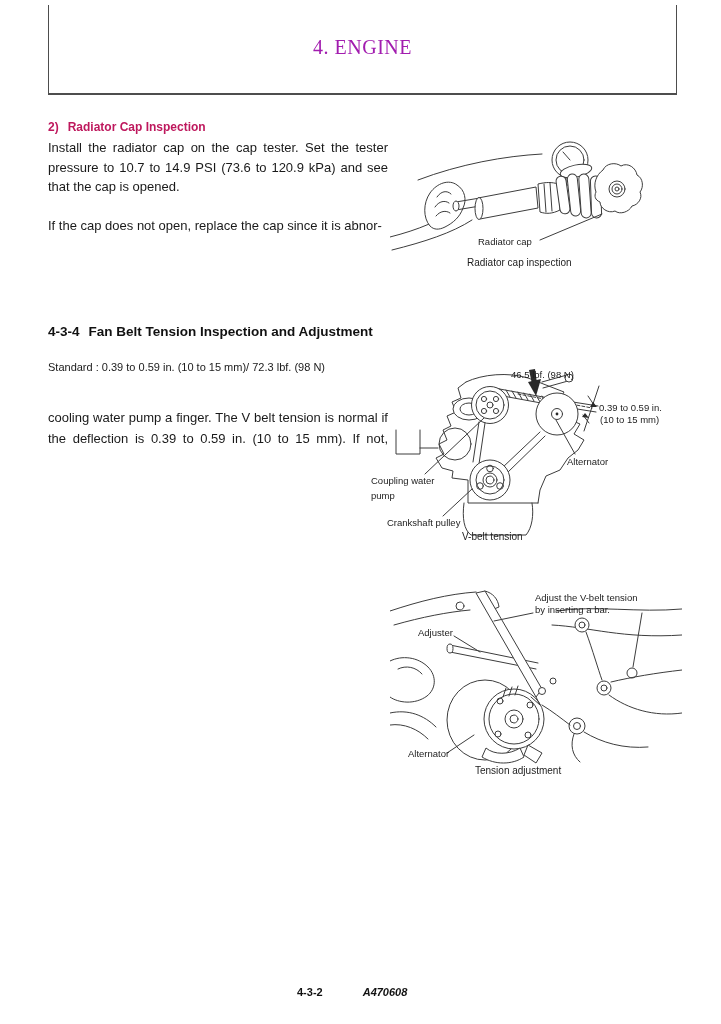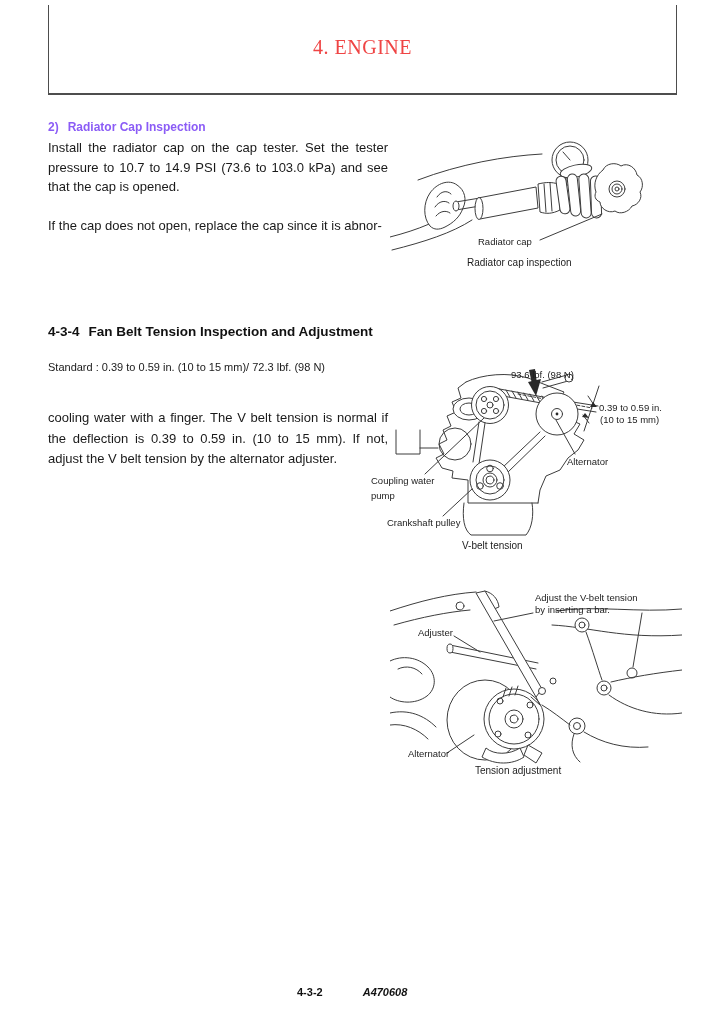--- a/index.html
+++ b/index.html
@@ -15,26 +15,26 @@
   .header-box{
     position:absolute;left:48px;top:5px;width:627px;height:88px;
     border-left:1px solid #4d4d4d;
     border-right:1px solid #4d4d4d;
     border-bottom:2px solid #4d4d4d;
   }
   .header-title{
     position:absolute;left:0;right:0;top:31px;
     text-align:center;
     font-family:"Liberation Serif", serif;
-    font-size:20px;letter-spacing:0.5px;color:#ef4444;
+    font-size:20px;letter-spacing:0.5px;color:#a21caf;
   }
   
   .h-small{
     position:absolute;left:48px;
-    font-size:12px;font-weight:bold;color:#8b5cf6;white-space:nowrap;
+    font-size:12px;font-weight:bold;color:#be185d;white-space:nowrap;
   }
   .h-big{
     position:absolute;left:48px;
     font-size:13.5px;font-weight:bold;color:#111;white-space:nowrap;
   }
   .h-num{display:inline-block;margin-right:9px;}
   .para{position:absolute;left:48px;width:340px;font-size:13px;color:#1a1a1a;}
   .para .ln{height:19.5px;line-height:19.5px;}
   .jline{text-align:justify;text-align-last:justify;}
   .lline{text-align:left;}
@@ -68,21 +68,21 @@
   <div class="header-box">
     <div class="header-title">4. ENGINE</div>
   </div>
 
   <div class="h-small" style="top:120px;">
     <span class="h-num">2)</span><span>Radiator Cap Inspection</span>
   </div>
 
   <div class="para" style="top:138px;">
     <div class="ln jline">Install the radiator cap on the cap tester. Set the tester</div>
-    <div class="ln jline">pressure to 10.7 to 14.9 PSI (73.6 to 103.0 kPa) and see</div>
+    <div class="ln jline">pressure to 10.7 to 14.9 PSI (73.6 to 120.9 kPa) and see</div>
     <div class="ln lline">that the cap is opened.</div>
   </div>
 
   <div class="para" style="top:216px;">
     <div class="ln lline">If the cap does not open, replace the cap since it is abnor-</div>
   </div>
 
   <div class="fig" style="left:390px;top:140px;width:292px;height:135px;">
     <svg width="292" height="135" viewBox="0 0 292 135">
 
@@ -124,23 +124,22 @@
     <span class="figcap" style="left:77px;top:117px;">Radiator cap inspection</span>
   </div>
 
   <div class="h-big" style="top:324px;text-align:right;">
     <span class="h-num">4-3-4</span><span>Fan Belt Tension Inspection and Adjustment</span>
   </div>
 
   <div class="std" style="top:361px;">Standard : 0.39 to 0.59 in. (10 to 15 mm)/ 72.3 lbf. (98 N)</div>
 
   <div class="para" style="top:408px;">
-    <div class="ln jline" style="height:20.5px;line-height:20.5px;">cooling water with a finger. The V belt tension is normal if</div>
+    <div class="ln jline" style="height:20.5px;line-height:20.5px;">cooling water pump a finger. The V belt tension is normal if</div>
     <div class="ln jline" style="height:20.5px;line-height:20.5px;">the deflection is 0.39 to 0.59 in. (10 to 15 mm). If not,</div>
-    <div class="ln lline" style="height:20.5px;line-height:20.5px;">adjust the V belt tension by the alternator adjuster.</div>
   </div>
 
   <div class="fig" style="left:368px;top:358px;width:316px;height:200px;">
     <svg width="316" height="200" viewBox="0 0 316 200">
 
       <path class="art" d="M 98,24 C 115,16 140,14 160,20 L 196,34 L 190,44 L 204,50 L 198,60 L 212,66 L 206,76 L 216,82 L 210,92 L 200,100 L 192,112 L 178,118 L 172,132 L 170,145"></path>
       <path class="art" d="M 98,24 L 90,30 L 93,40 L 84,44 L 88,54 L 79,58 L 83,68 L 75,72 L 79,82 L 71,86 L 76,96 L 68,100 L 74,110 L 85,113 L 84,120 L 100,122 L 100,145 L 170,145"></path>
 
       <path class="art" d="M 96,145 C 94,160 96,172 103,177 L 158,177 C 164,170 166,157 164,145"></path>
 
@@ -187,28 +186,28 @@
       <circle class="art" cx="122" cy="122" r="7"></circle>
       <circle class="art" cx="122" cy="122" r="4"></circle>
       <circle class="art" cx="122" cy="110.5" r="3.3"></circle>
       <circle class="art" cx="112" cy="128" r="3.3"></circle>
       <circle class="art" cx="132" cy="128" r="3.3"></circle>
 
       <path class="art" d="M 188,62 L 207,96"></path>
       <path class="art" d="M 57,116 L 116,60"></path>
       <path class="art" d="M 75,158 L 104,131"></path>
     </svg>
-    <span class="lbl" style="left:143px;top:11px;">93.6 lbf. (98 N)</span>
+    <span class="lbl" style="left:143px;top:11px;">46.5 lbf. (98 N)</span>
     <span class="lbl" style="left:231px;top:44px;text-align:right;">0.39 to 0.59 in.</span>
     <span class="lbl" style="left:232px;top:56px;">(10 to 15 mm)</span>
     <span class="lbl" style="left:199px;top:98px;">Alternator</span>
     <span class="lbl" style="left:3px;top:117px;">Coupling water</span>
     <span class="lbl" style="left:3px;top:132px;">pump</span>
     <span class="lbl" style="left:19px;top:159px;">Crankshaft pulley</span>
-    <span class="figcap" style="left:94px;top:182px;">V-belt tension</span>
+    <span class="figcap" style="left:94px;top:173px;">V-belt tension</span>
   </div>
 
   <div class="fig" style="left:390px;top:585px;width:292px;height:195px;">
     <svg width="292" height="195" viewBox="0 0 292 195">
 
       <path class="art" d="M 0,26 C 30,16 58,9 86,7"></path>
       <path class="art" d="M 4,40 C 32,32 58,27 80,25"></path>
       <circle class="art" cx="70" cy="21" r="4"></circle>
       <path class="art" d="M 95,6 C 103,8 108,14 109,22 L 99,26"></path>
 

